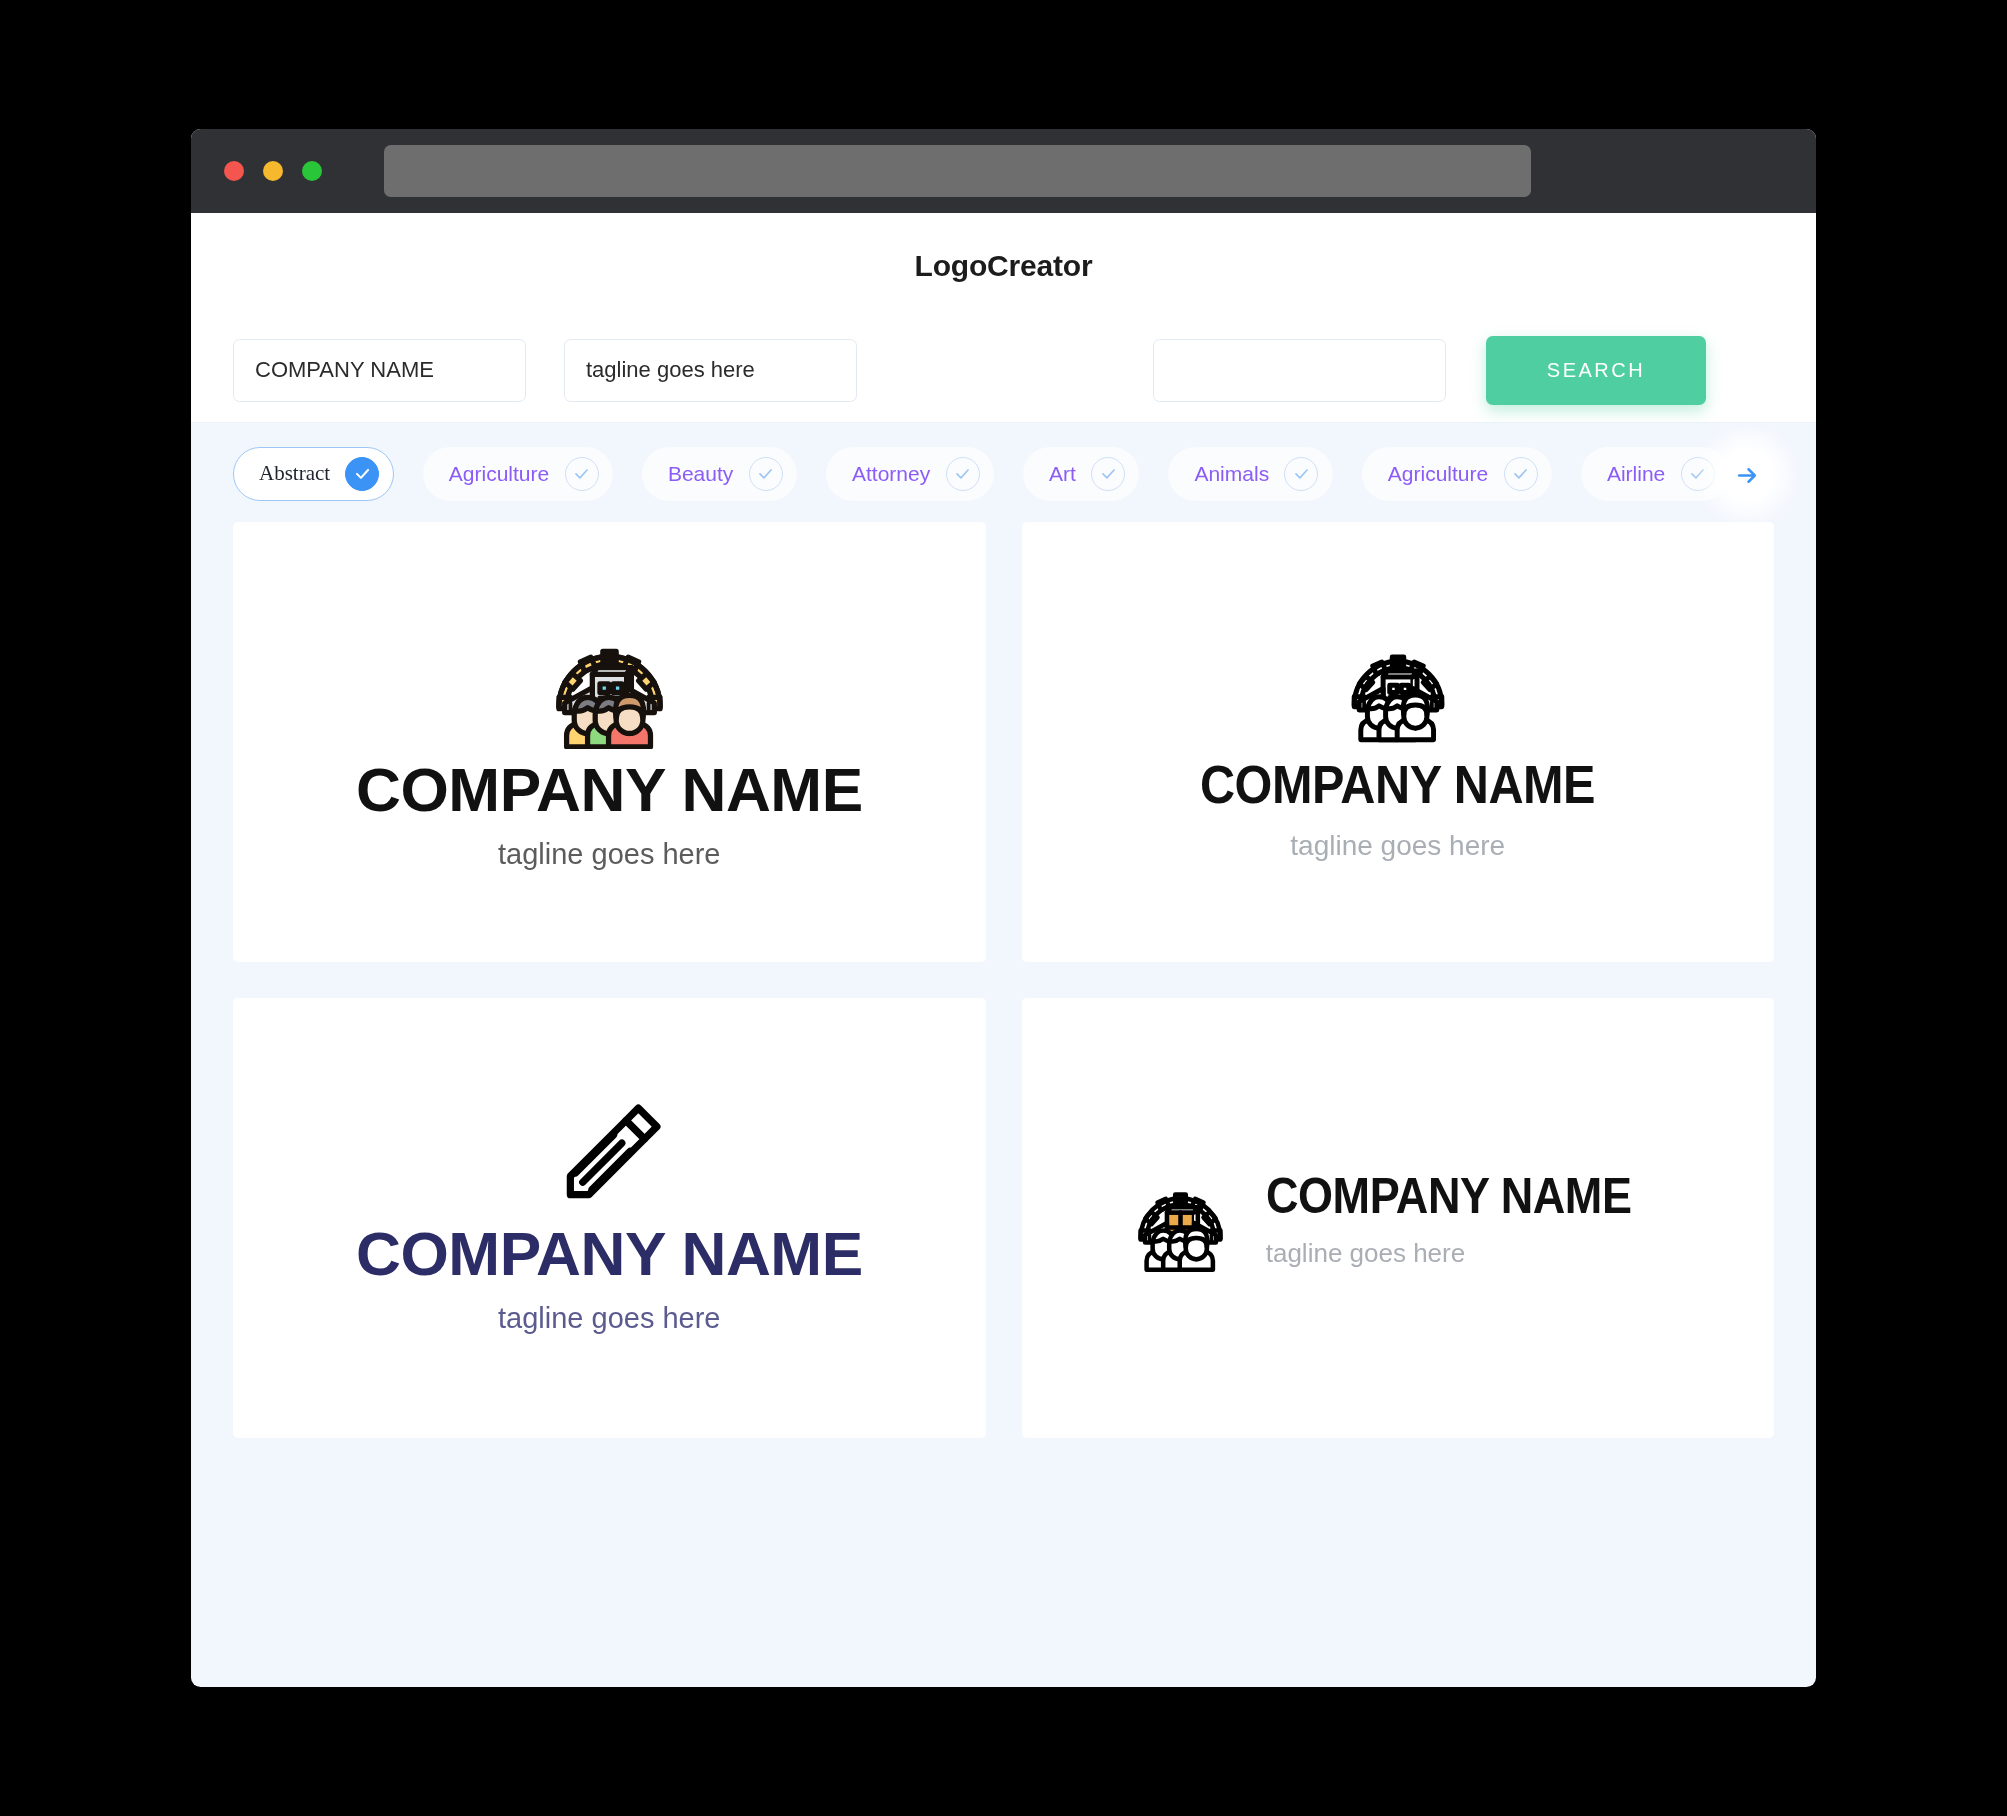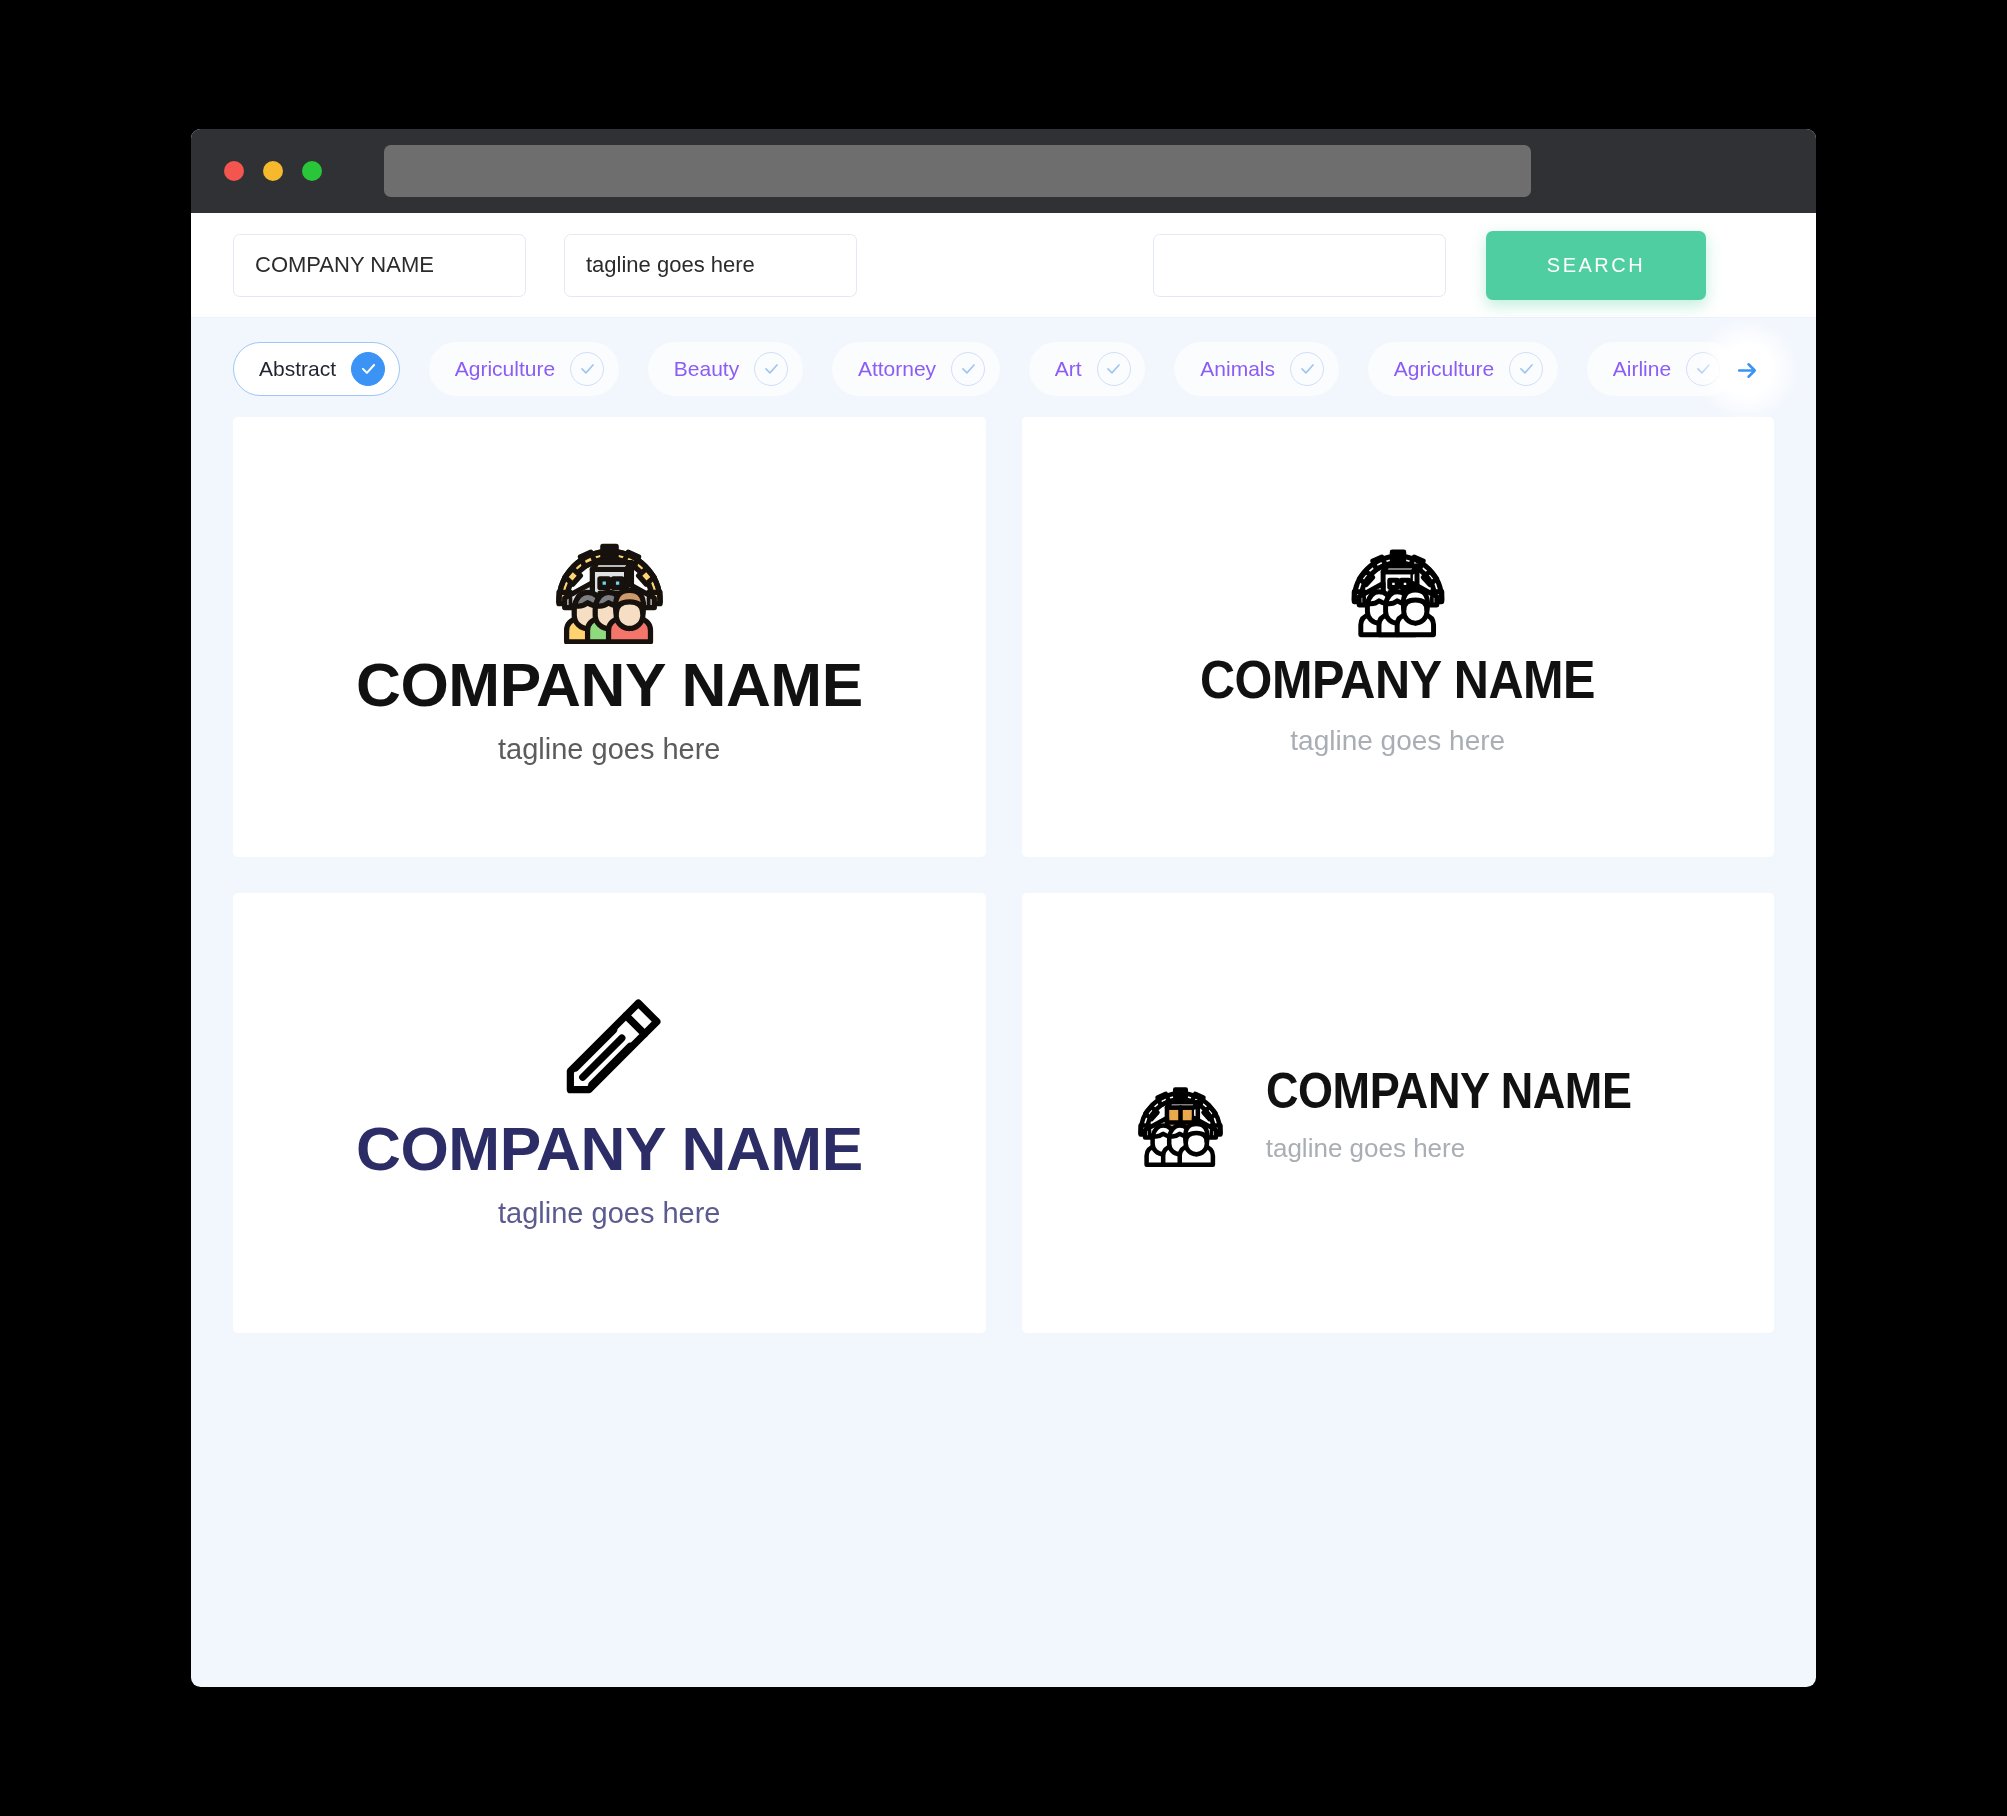--- a/index.html
+++ b/index.html
@@ -125,20 +125,21 @@
     width: 34px; height: 34px;
     border-radius: 50%;
     border: 1.5px solid #cfe0f7;
     display: flex; align-items: center; justify-content: center;
   }
   .chip .check svg { width: 19px; height: 19px; }
   .chip .check svg path { stroke: #9cc5f2; }
   .chip.active {
     background: #ffffff;
     border: 1.5px solid #9ec7f5;
+    font-family: Liberation Serif, serif;
   }
   .chip.active .label { color: #1f2430; }
   .chip.active .check {
     background: #3b94f5;
     border-color: #3b94f5;
   }
   .chip.active .check svg path { stroke: #ffffff; stroke-width: 2.6; }
   .scroll-next {
     position: absolute;
     right: 42px; top: 25px;
@@ -205,20 +206,23 @@
 
   <div class="chrome">
     <div class="dots">
       <span class="dot red"></span>
       <span class="dot yellow"></span>
       <span class="dot green"></span>
     </div>
     <div class="urlbar"></div>
   </div>
 
+  <div class="app-header">
+    <div class="brand">LogoCreator</div>
+  </div>
 
   <div class="searchbar">
     <input class="field f-name" value="COMPANY NAME" style="">
     <input class="field f-tag" value="tagline goes here" style="">
     <input class="field f-extra" value="" style="">
     <button class="search-btn" style="background: rgb(79, 207, 161);">SEARCH</button>
   </div>
 
   <div class="chips-wrap">
     <div class="chips" id="chips">

